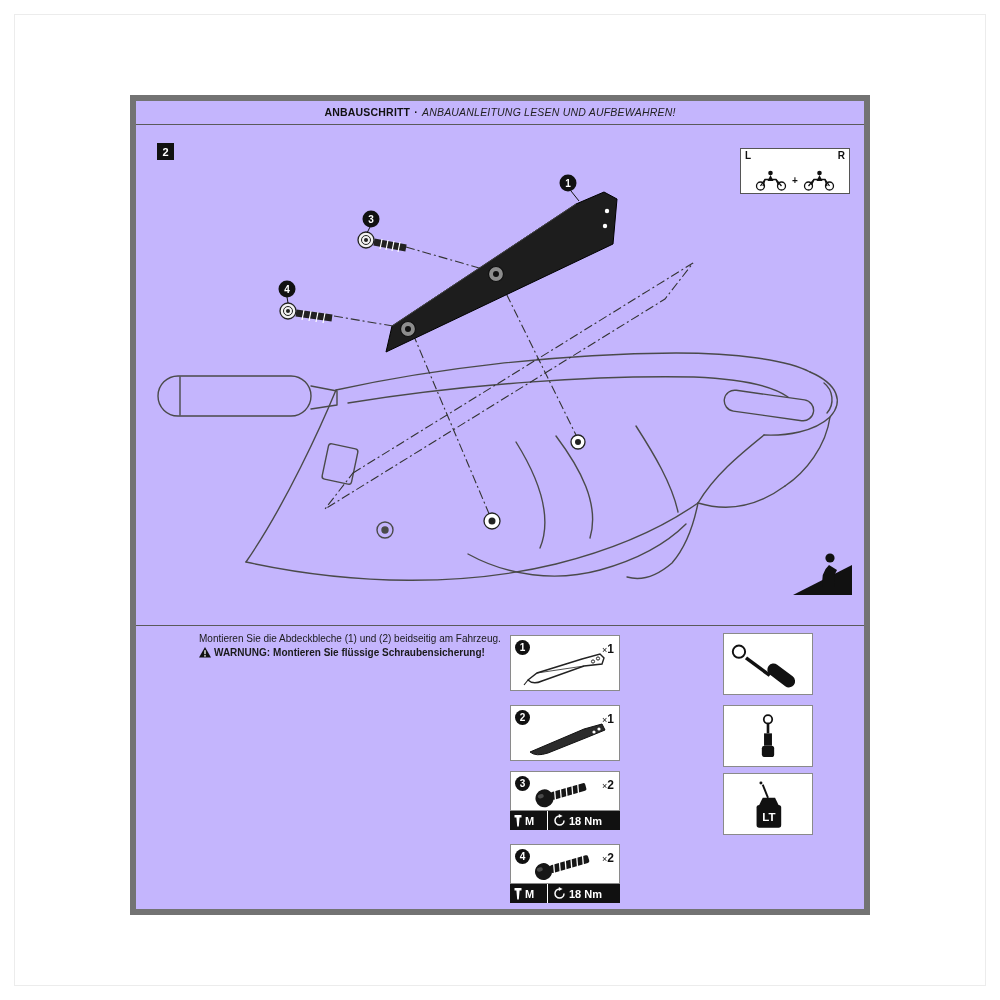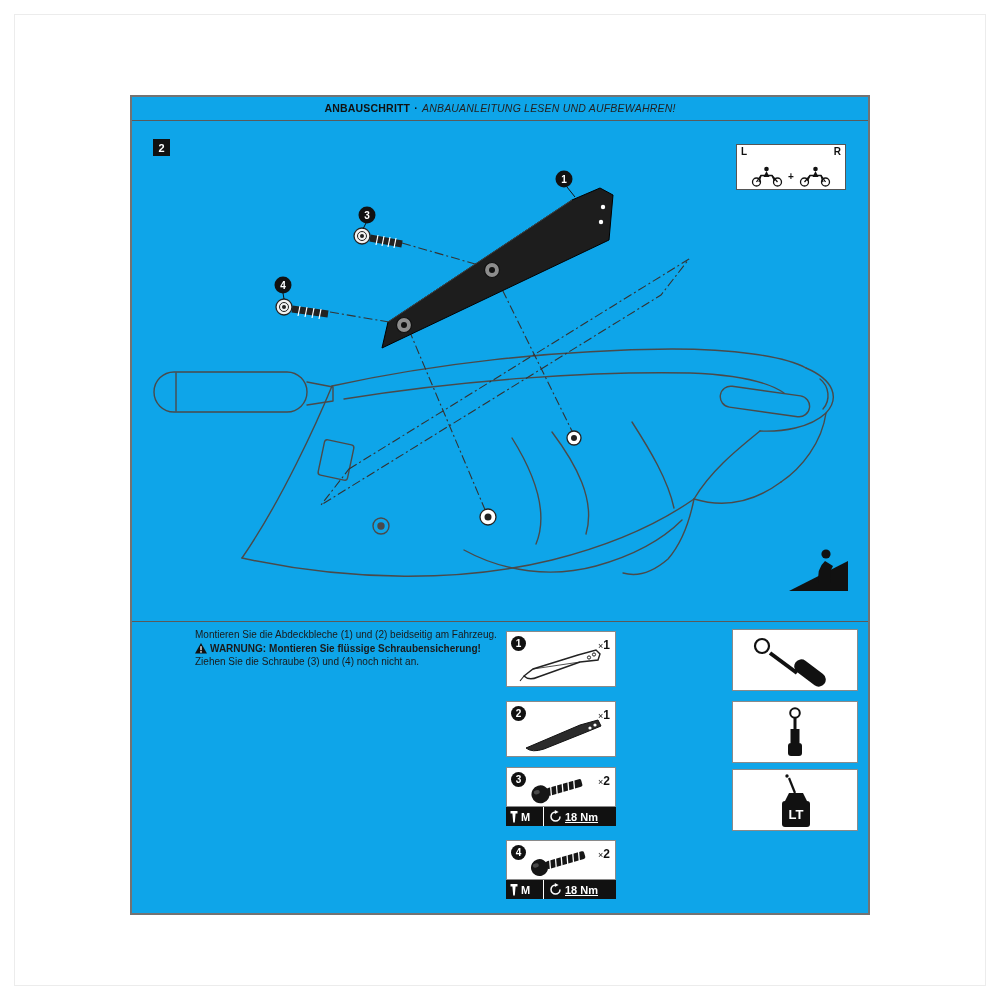--- a/index.html
+++ b/index.html
@@ -4,21 +4,21 @@
 <style>
   html,body{margin:0;padding:0;}
   body{
     width:1000px;height:1000px;position:relative;background:#ffffff;
     font-family:"Liberation Sans",sans-serif;color:#111;
     -webkit-font-smoothing:antialiased;
   }
   .edge{position:absolute;inset:14px;border:1px solid #ececec;}
   .frame{
     position:absolute;left:130px;top:95px;width:740px;height:820px;
-    border:2px solid #737373;background:#0ea5e9;box-sizing:border-box;
+    border:6px solid #737373;background:#c4b5fd;box-sizing:border-box;
   }
   .titlebar{
     position:absolute;top:0;left:0;right:0;height:23px;line-height:23px;
     border-bottom:1px solid #5a5a5a;text-align:center;font-size:10.5px;
     letter-spacing:.2px;white-space:nowrap;
   }
   .titlebar .tb{font-weight:700;}
   .titlebar .sep{margin:0 4px;font-weight:700;}
   .titlebar .ti{font-style:italic;color:#222;}
   .step-badge{
@@ -58,24 +58,24 @@
   .pwrap{position:absolute;left:374px;width:110px;}
   .pimg{
     position:relative;border:1px solid #8a8a8a;background:#fff;height:40px;
     box-sizing:border-box;
   }
   .part-svg{position:absolute;left:11px;top:13px;}
   .screw-svg{display:block;margin:3px auto 0 auto;}
   .specbar{display:flex;height:19px;background:#111;color:#fff;align-items:stretch;}
   .specbar .cell{display:flex;align-items:center;gap:3px;padding-left:4px;box-sizing:border-box;}
   .specbar .cthread{width:38px;border-right:1.5px solid #fff;}
-  .specbar .ctorque{flex:1;padding-left:5px;text-decoration:underline;}
+  .specbar .ctorque{flex:1;padding-left:5px;}
   .specbar span{font-size:11px;font-weight:700;}
   .tbox{
-    position:absolute;left:600px;width:126px;height:62px;border:1px solid #8a8a8a;
+    position:absolute;left:587px;width:90px;height:62px;border:1px solid #8a8a8a;
     background:#fff;box-sizing:border-box;display:flex;align-items:center;
     justify-content:center;
   }
 </style>
 </head>
 <body>
 
 <div class="edge"></div>
 
 <div class="frame">
@@ -227,21 +227,20 @@
     <div>Montieren Sie die Abdeckbleche (1) und (2) beidseitig am Fahrzeug.</div>
     <div class="warn">
       <svg width="12" height="11" viewBox="0 0 12 11">
         <path d="M6,0 L12,10.5 L0,10.5 Z" fill="#111"></path>
         <rect x="5.35" y="3.2" width="1.3" height="4" fill="#fff"></rect>
         <circle cx="6" cy="8.9" r="0.8" fill="#fff"></circle>
       </svg>
       <span>WARNUNG:</span>
       <span>Montieren Sie flüssige Schraubensicherung!</span>
     </div>
-    <div>Ziehen Sie die Schraube (3) und (4) noch nicht an.</div>
   </div>
 
   <div class="pbox" style="top:534px;height:56px;">
     <div class="pcol-badge">1</div>
     <div class="qty"><span class="qx">×</span><span class="qn">1</span></div>
     <svg class="part-svg" width="88" height="40" viewBox="0 0 88 40">
       <path d="M6,31 L15,24 L60,10 L78,5 L82,9 L80,15 L62,17 L20,32 Q11,36 6,31 Z" fill="#fff" stroke="#222" stroke-width="1.4"></path>
       <path d="M15,24 L62,17" stroke="#222" stroke-width="0.8" fill="none"></path>
       <path d="M6,31 L2,36" stroke="#222" stroke-width="1.2" fill="none"></path>
       <circle cx="76" cy="9.5" r="1.6" fill="none" stroke="#222"></circle>

